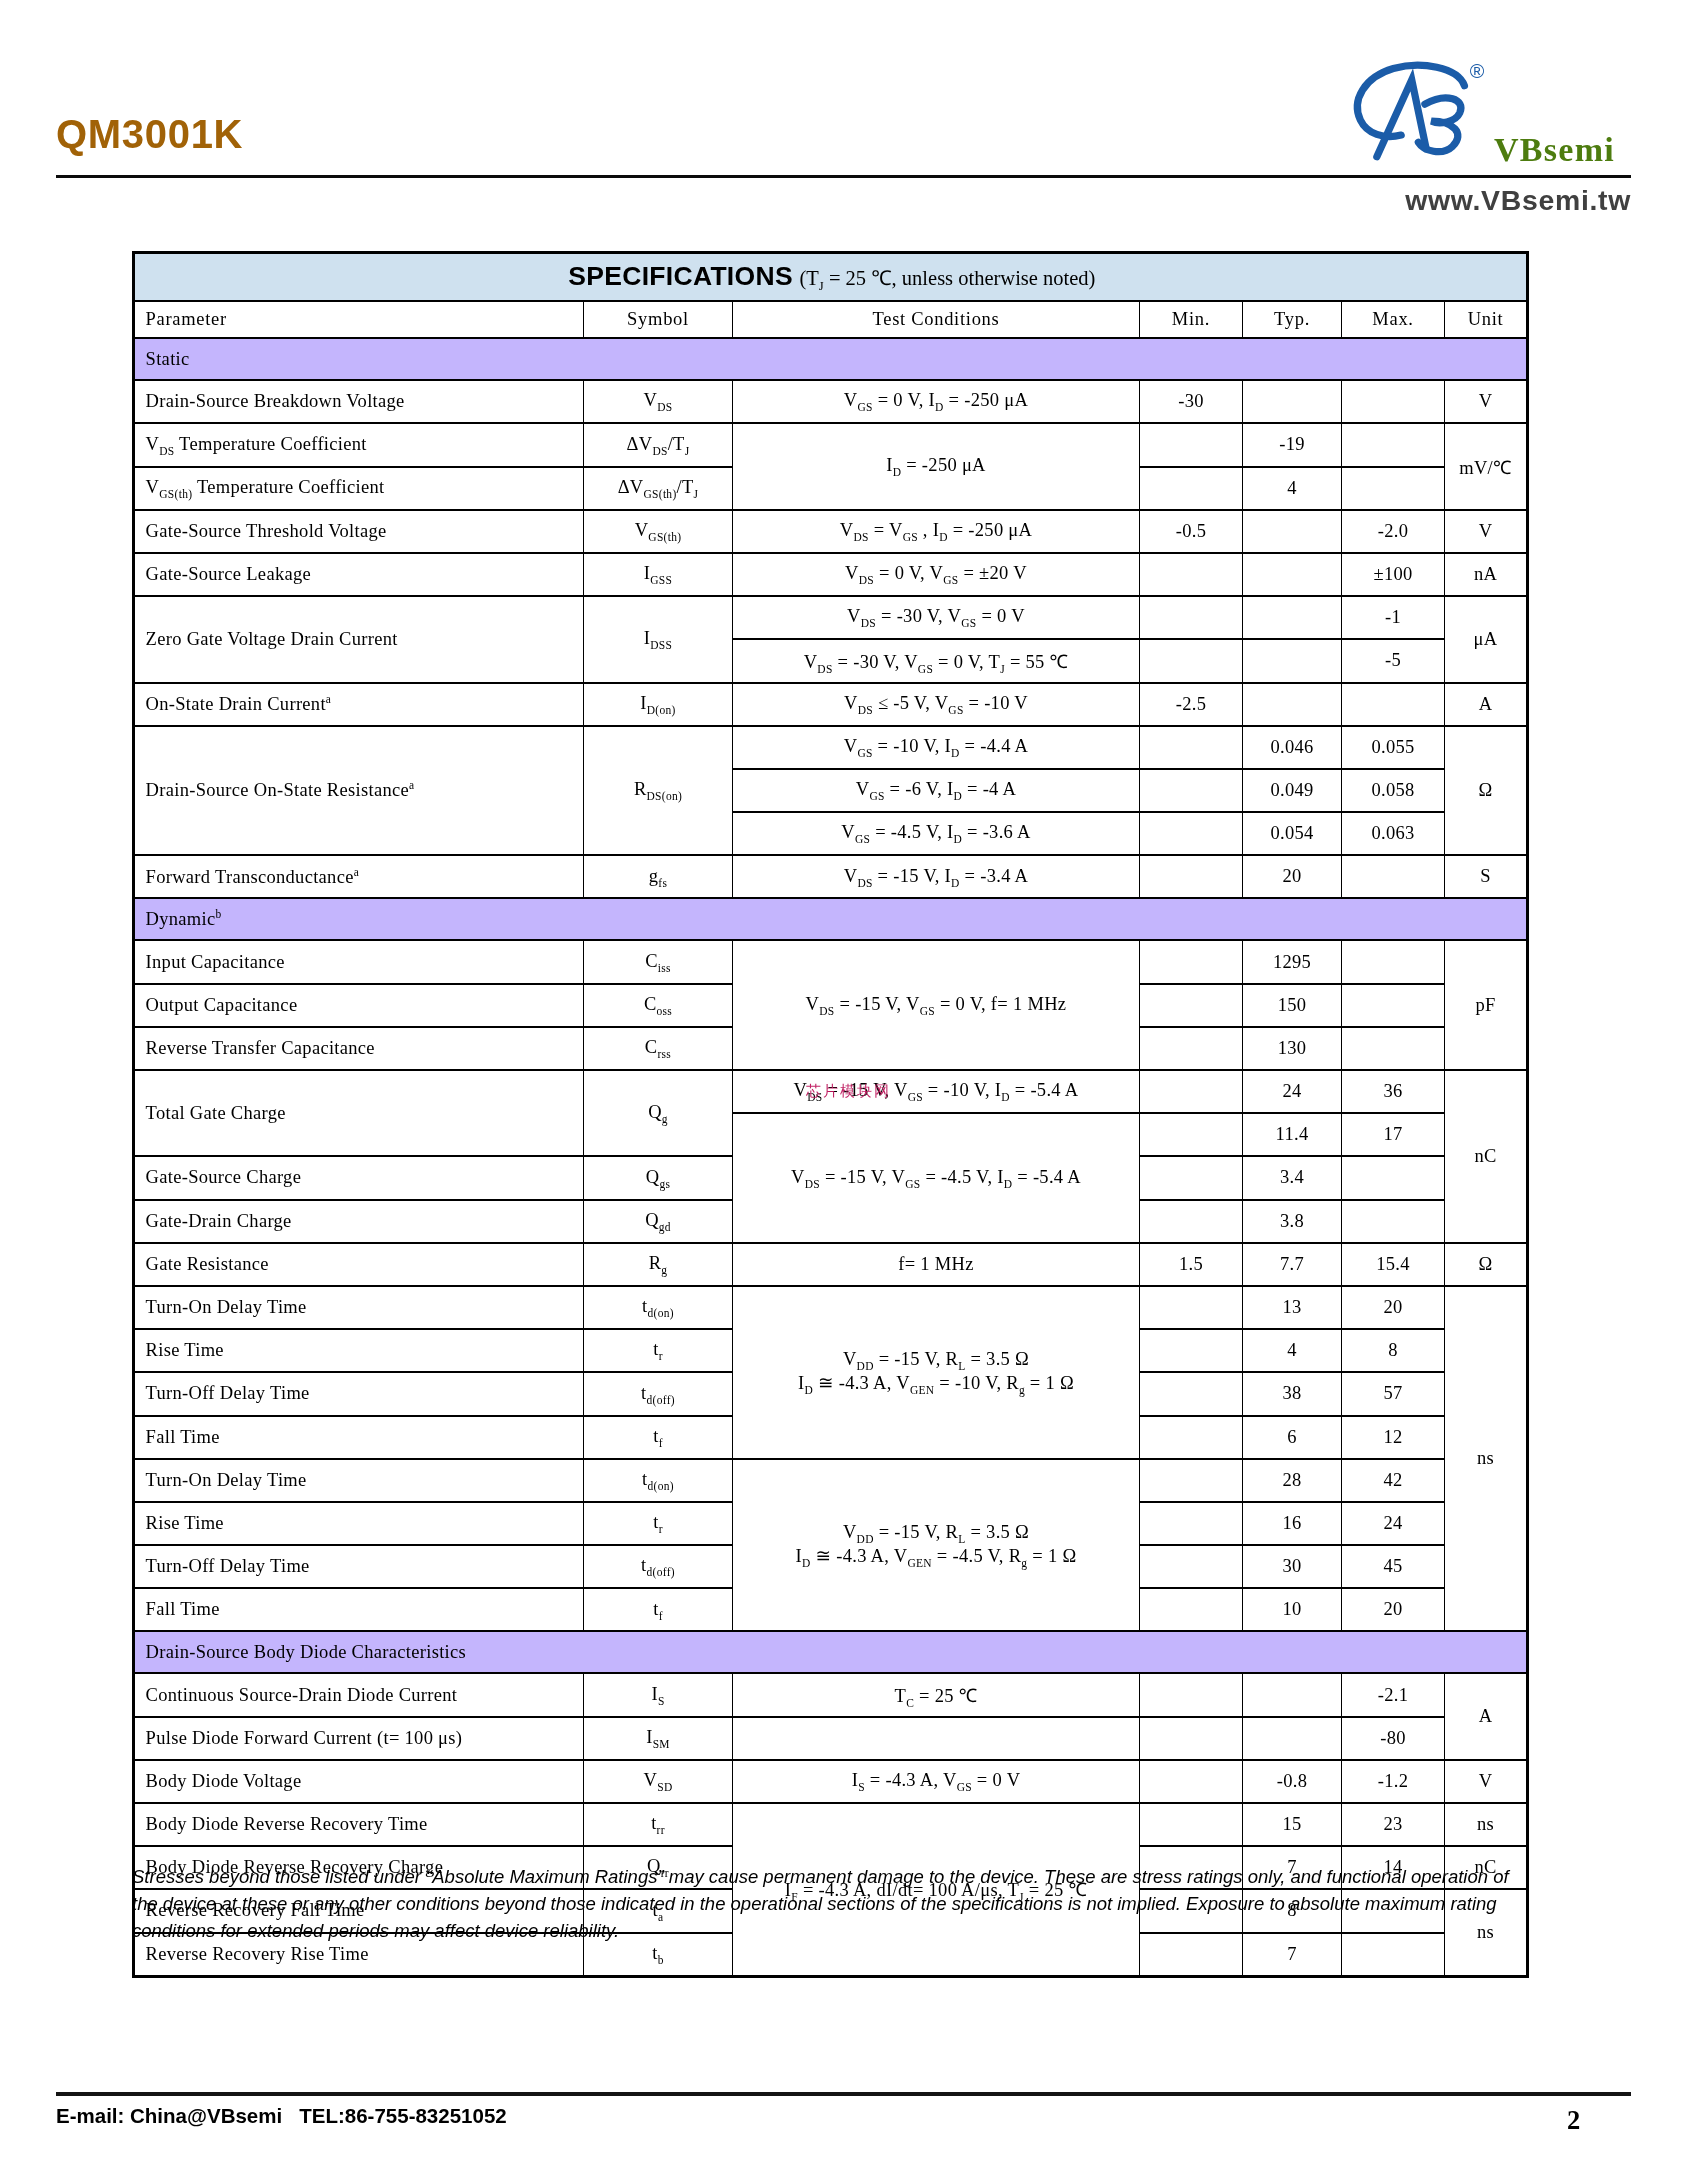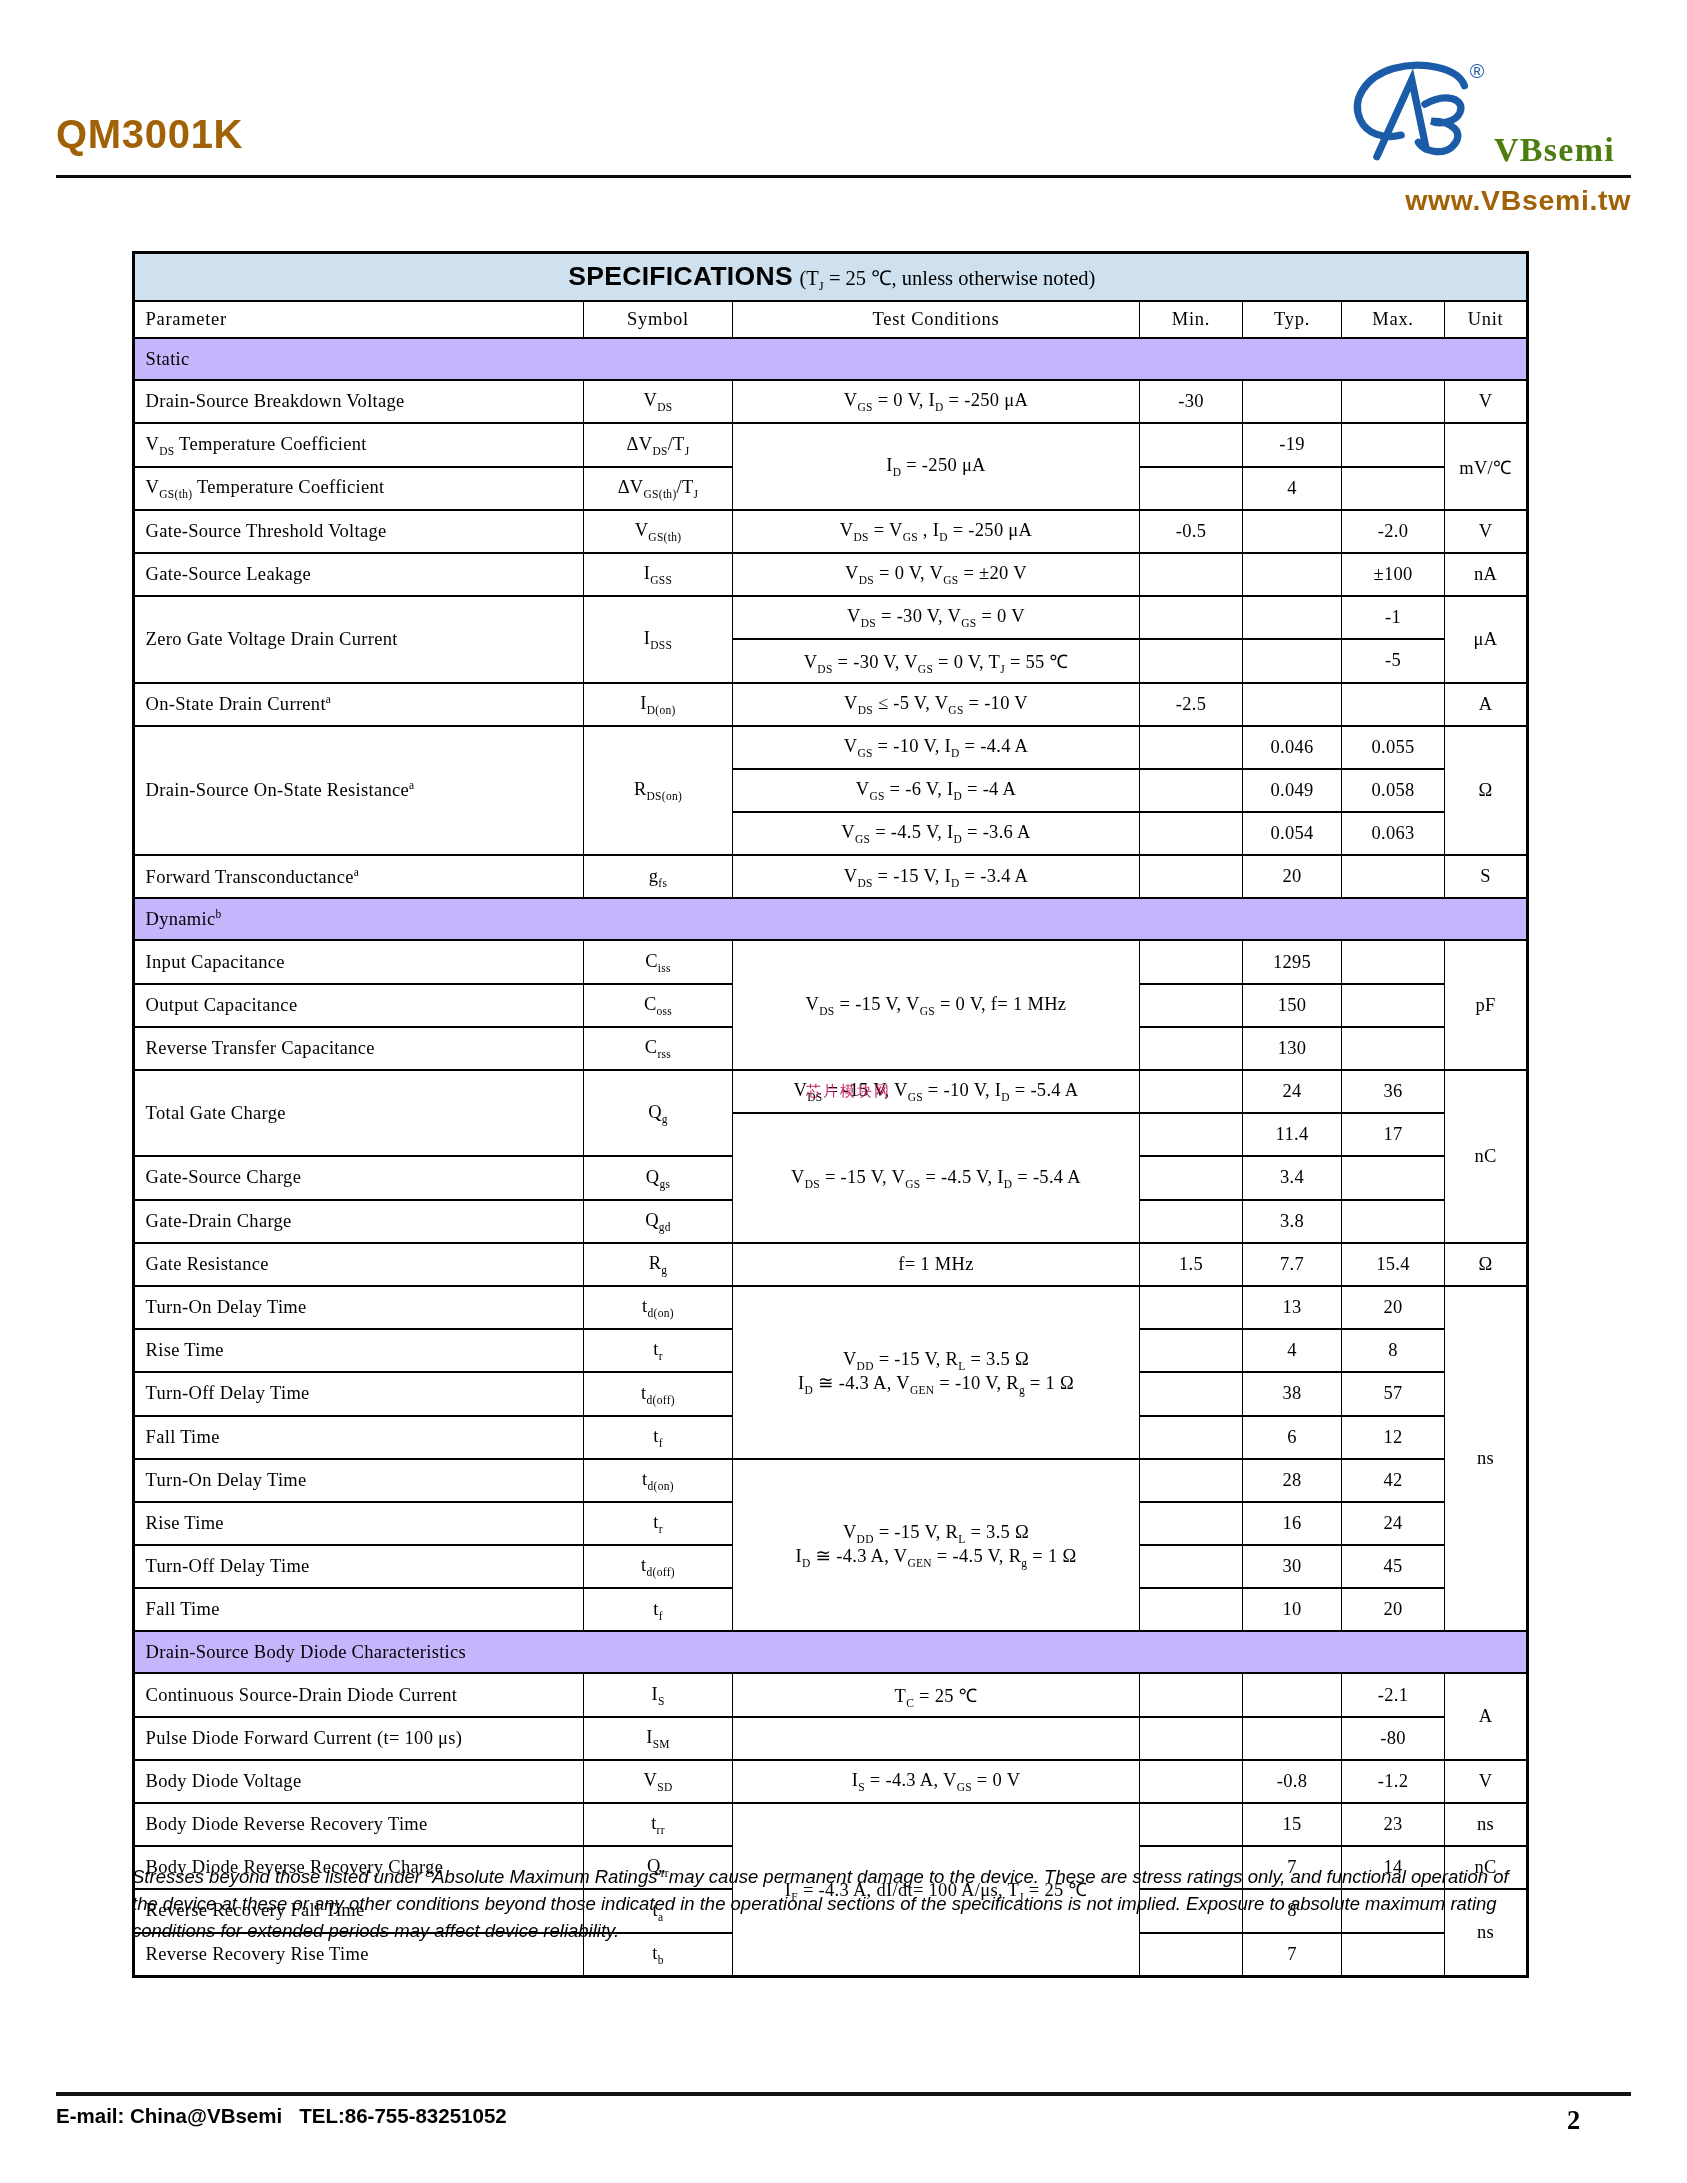--- a/index.html
+++ b/index.html
@@ -9,21 +9,21 @@
   
   .part-number{position:absolute;left:56px;top:112px;font-family:"Liberation Sans",sans-serif;
 0               font-weight:bold;font-size:40px;letter-spacing:0.7px;color:#a16207;}
   .part-number{font-weight:bold;}
   .header-rule{position:absolute;left:56px;right:56px;top:175px;height:3.3px;background:#0a0a0a;}
   .logo-block{position:absolute;right:56px;top:58px;width:284px;height:116px;}
   .logo-mark{position:absolute;left:0;top:0;}
   .brand-name{position:absolute;right:16px;bottom:5.3px;font-family:"Liberation Serif",serif;
               font-weight:bold;font-size:34px;color:#4d7c0f;letter-spacing:1.3px;}
   .website{position:absolute;right:56px;top:184px;font-family:"Liberation Sans",sans-serif;
-           font-weight:bold;font-size:28.4px;color:#a16207;letter-spacing:0.7px;}
+           font-weight:bold;font-size:28.4px;color:#404040;letter-spacing:0.7px;}
 
   
   .table-wrap{position:absolute;left:132px;top:251px;width:1393px;}
   table.spec{border-collapse:collapse;table-layout:fixed;width:1393px;border:3.3px solid #000;}
   table.spec td,table.spec th{border:1.3px solid #000;border-top-width:2px;border-bottom-width:2px;
       font-size:18.5px;overflow:hidden;vertical-align:middle;}
   td.title-band{background:#cfe1ef;height:41px;text-align:center;padding:2.6px 6.6px 2.6px 9.3px;}
   .spec-title{font-family:"Liberation Sans",sans-serif;font-weight:bold;font-size:26.5px;letter-spacing:0.3px;}
   .spec-note{font-family:"Liberation Serif",serif;font-size:20.5px;margin-left:6.6px;}
   table.spec th{height:33px;font-weight:normal;background:#fff;text-align:center;letter-spacing:0.7px;}

